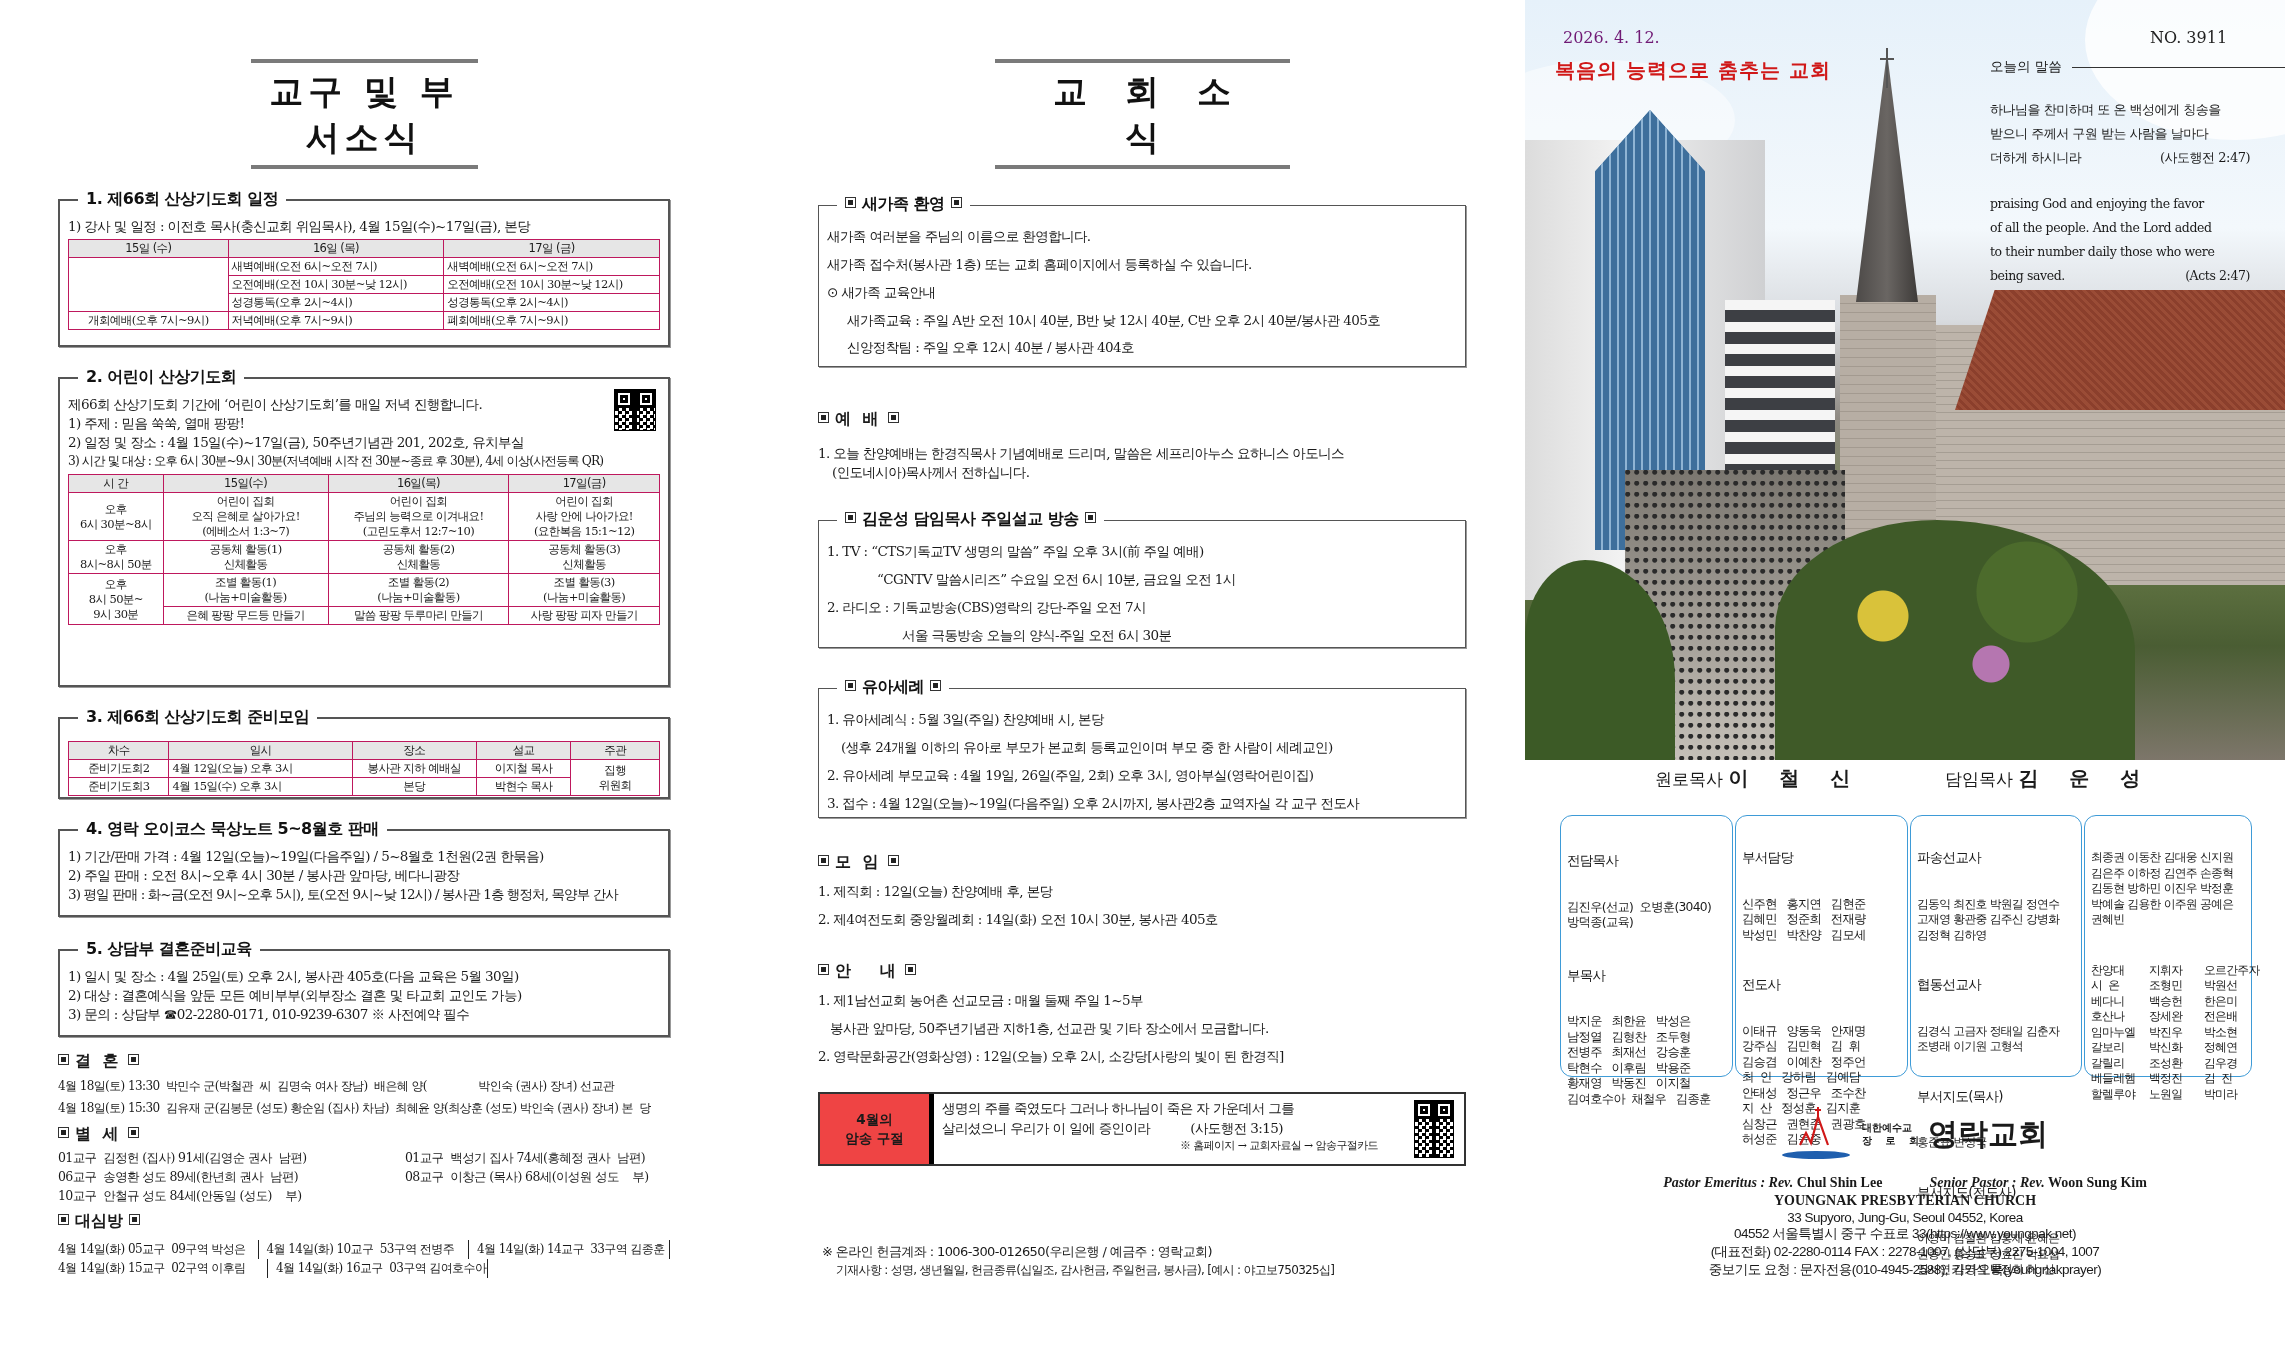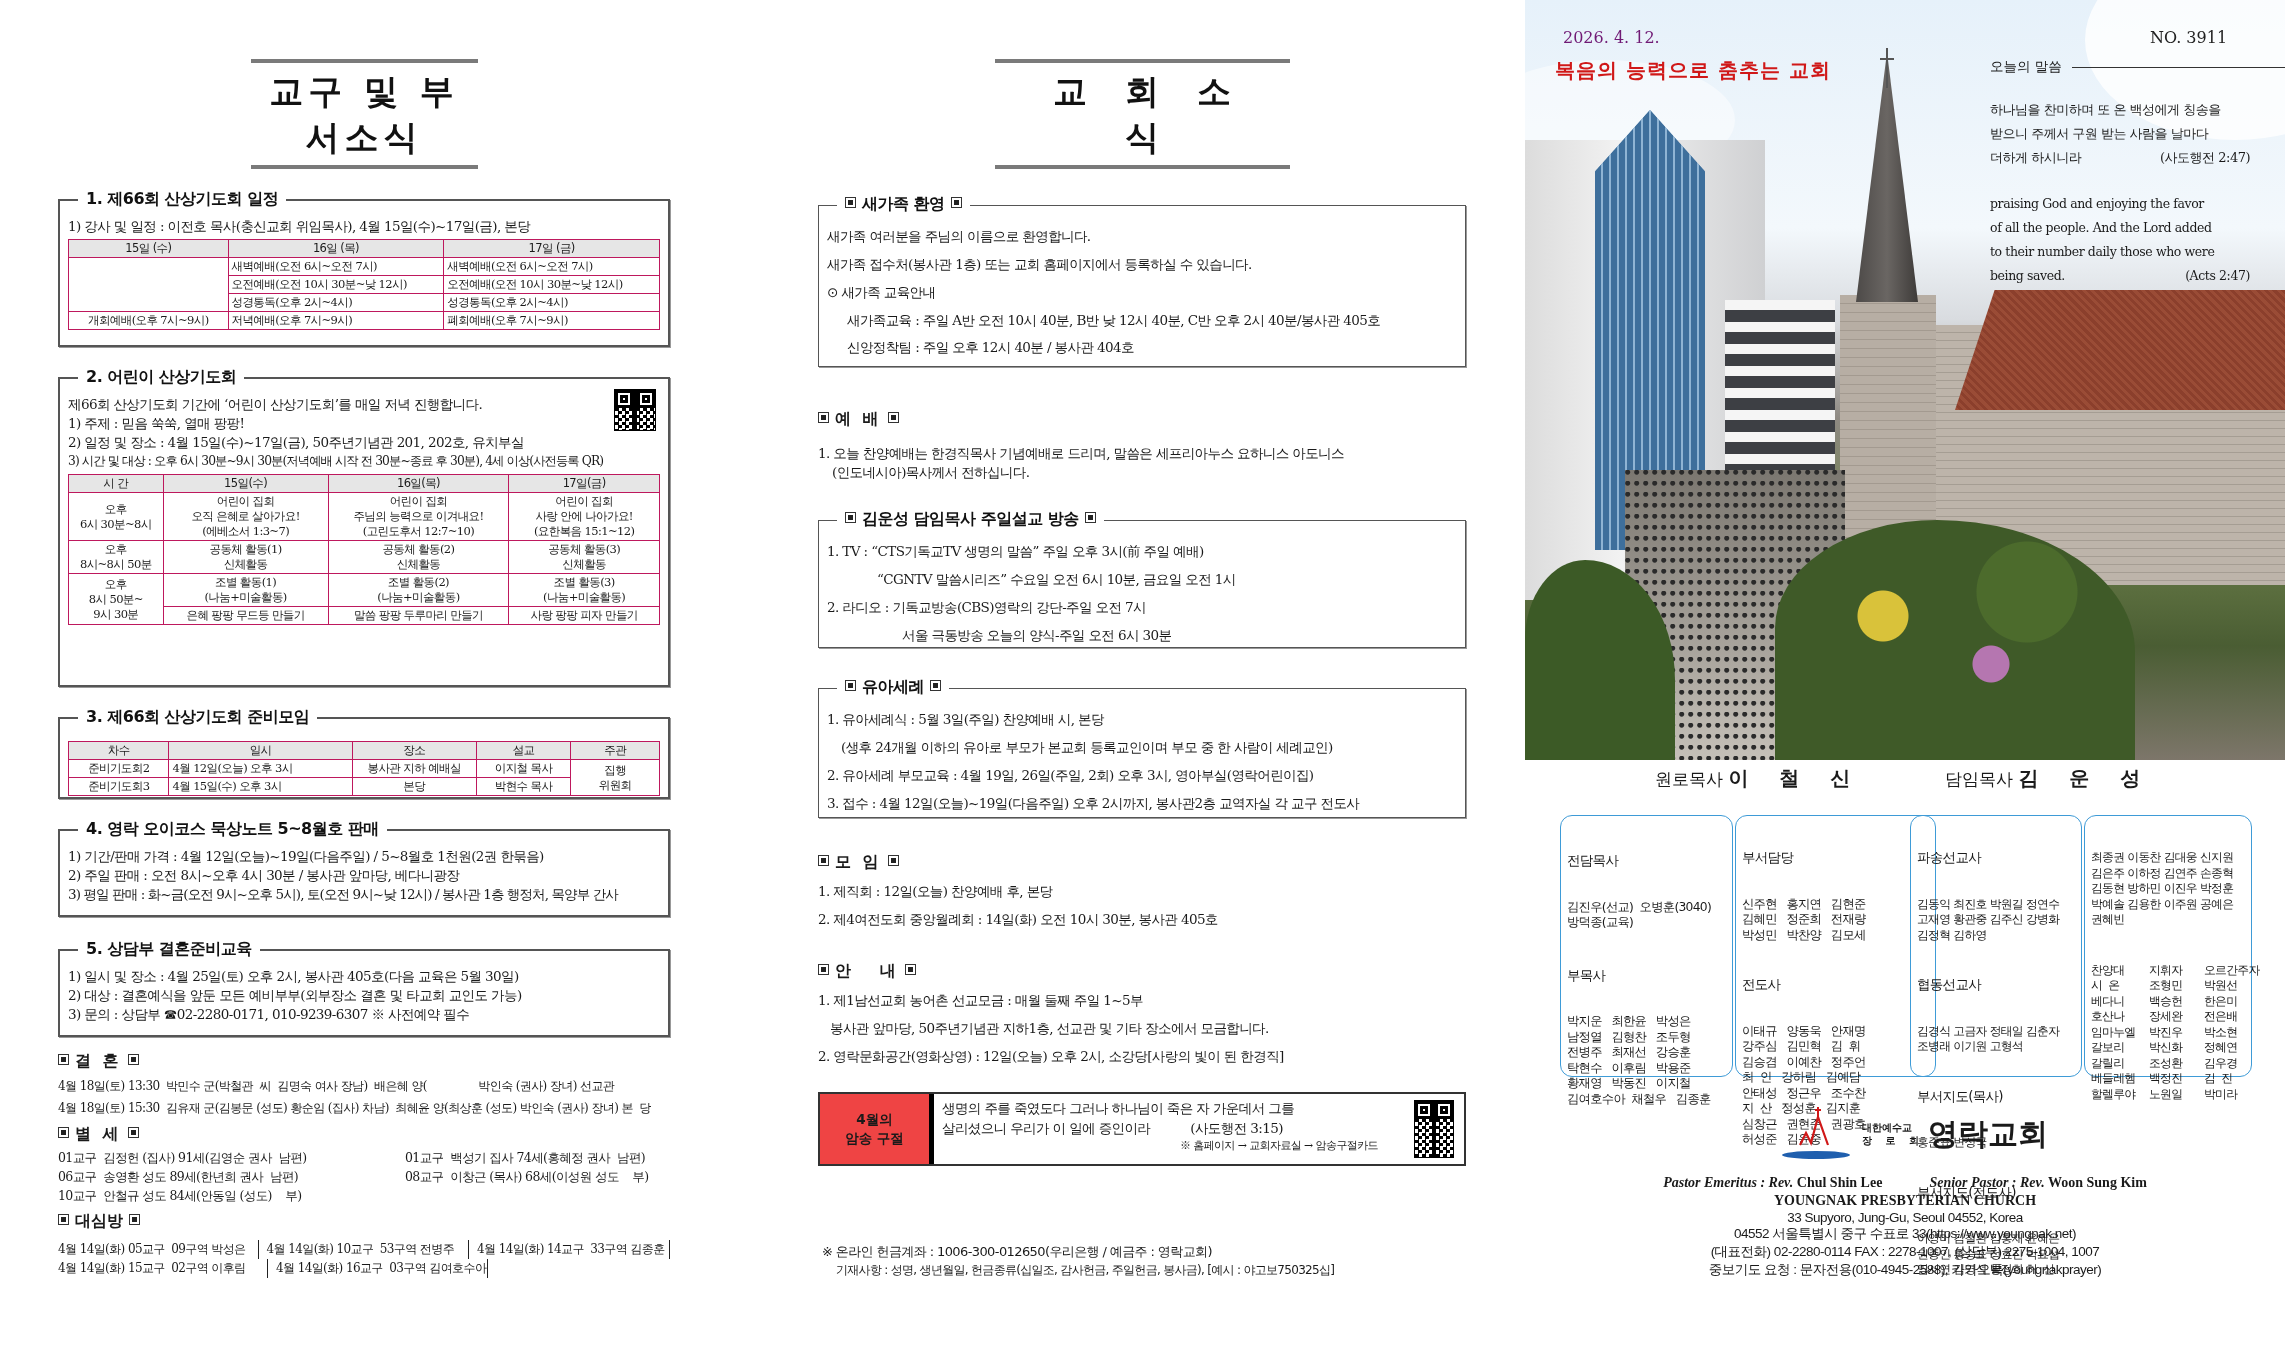--- a/index.html
+++ b/index.html
@@ -355,21 +355,21 @@
     <div>김진우(선교)  오병훈(3040)
 방덕종(교육)</div>
     <div class="sh" style="margin-top:6px;">부목사</div>
     <div>박지운   최한윤   박성은
 남정열   김형찬   조두형
 전병주   최재선   강승훈
 탁현수   이후림   박용준
 황재영   박동진   이지철
 김여호수아  채철우   김종훈</div>
   </div>
-  <div class="staffbox" style="left:210px; width:201px; height:262px;">
+  <div class="staffbox" style="left:210px; width:173px; height:262px;">
     <div class="sh" style="margin-top:0">부서담당</div>
     <div>신주현   홍지연   김현준
 김혜민   정준희   전재량
 박성민   박찬양   김모세</div>
     <div class="sh">전도사</div>
     <div>이태규   양동욱   안재명
 강주심   김민혁   김  휘
 김승겸   이예찬   정주언
 최  인   강하림   김예담
 안태성   정근우   조수찬

